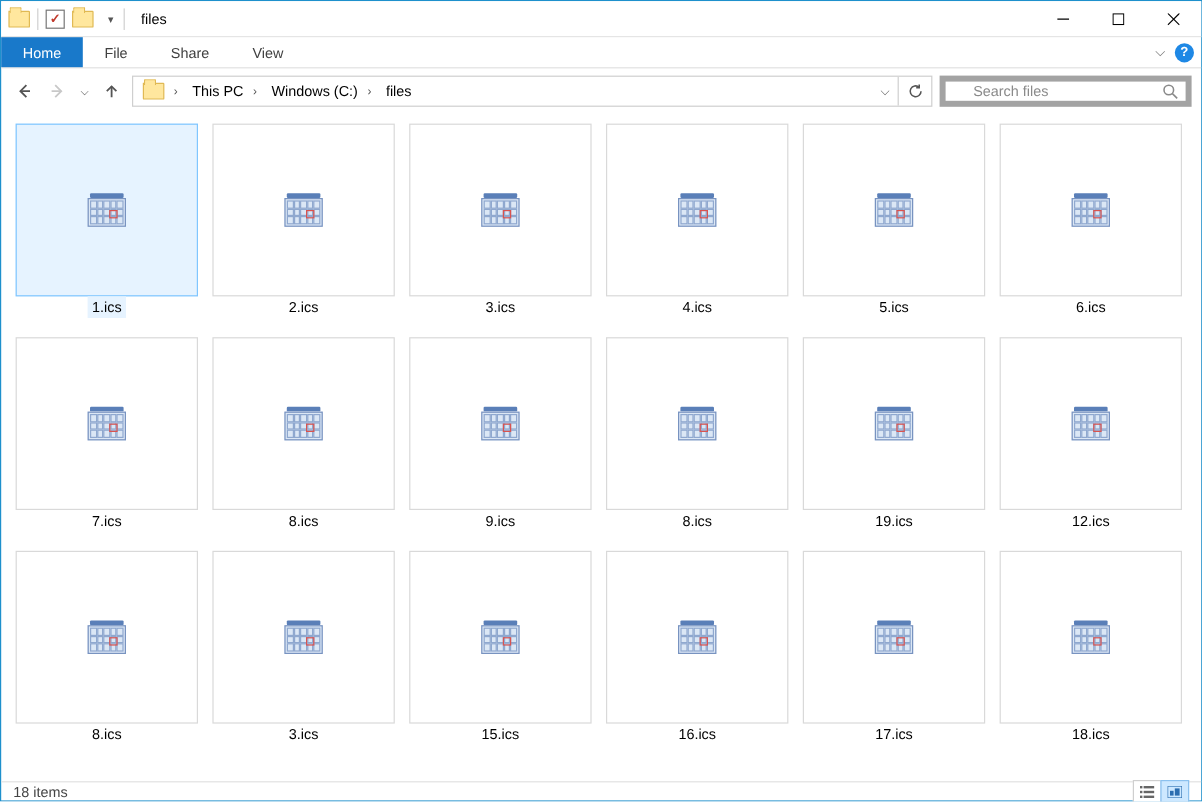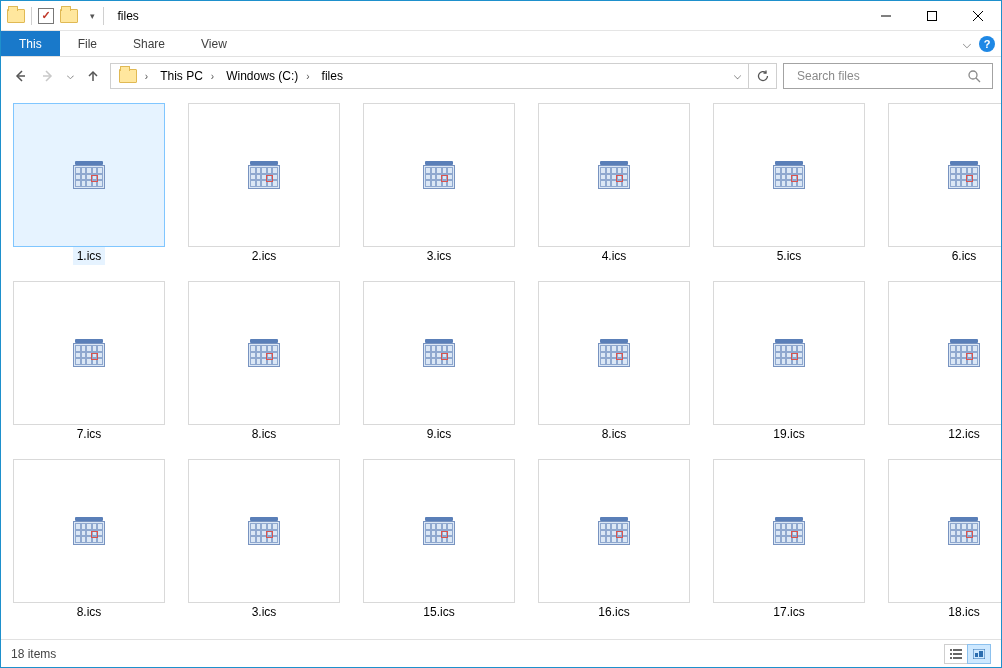--- a/index.html
+++ b/index.html
@@ -124,44 +124,44 @@
     font-size:10px; color:#555; border-left:1px solid transparent;
   }
   .addr-refresh {
     width:28px; height:24px;
     display:flex; align-items:center; justify-content:center;
     border-left:1px solid #cfcfcf;
   }
 
   .search-box {
     width:210px; height:26px;
-    border:1px solid #a3a3a3;
+    border:5px solid #a3a3a3;
     display:flex; align-items:center;
-    padding:0 11px;
+    padding:0 21px;
     color:#757575;
     position:relative;
   }
   .search-box input {
     border:none; outline:none; flex:1; font: inherit;
     color:#333; background:transparent;
   }
   .search-box input::placeholder { color:#8a8a8a; }
   .search-glass {
     color:#8a8a8a; font-size:13px;
   }
 
   
   .content {
     flex:1; overflow:auto;
     padding: 8px 12px 4px 12px;
   }
   .grid {
     display:grid;
     grid-template-columns: repeat(6, 152px);
-    gap: 16px 23px;
+    gap: 16px 12px;
   }
   .file-item {
     display:flex; flex-direction:column; align-items:center;
     text-align:center;
   }
   .thumb-box {
     width:152px; height:144px;
     border:1px solid #d9d9d9;
     display:flex; align-items:center; justify-content:center;
     background:#fff;
@@ -196,21 +196,21 @@
   .ics-cell { border:1px solid #8fa8cf; }
   .ics-mark {
     position:absolute;
     width:7px; height:7px;
     border:1px solid #d9534f;
     top:14px; left:18px;
   }
 
   
   .statusbar {
-    height:28px;
+    height:16px;
     border-top:1px solid #e1e1e1;
     display:flex; align-items:center;
     padding:0 10px;
     color:#444;
   }
   .statusbar-spacer { flex:1; }
   .view-btns { display:flex; gap:0; }
   .view-btn {
     width:24px; height:20px;
     border:1px solid #cfcfcf;
@@ -251,21 +251,21 @@
       <div class="tb-btn close">
         <svg width="10" height="10">
             <line x1="0" y1="0" x2="10" y2="10" stroke="#000" stroke-width="1"></line>
             <line x1="10" y1="0" x2="0" y2="10" stroke="#000" stroke-width="1"></line>
           </svg>
       </div>
     </div>
   </div>
 
   <div class="ribbon">
-    <div class="ribbon-file">This</div>
+    <div class="ribbon-file">Home</div>
     <div class="ribbon-tab">File</div>
     <div class="ribbon-tab">Share</div>
     <div class="ribbon-tab">View</div>
     <div class="ribbon-right">
       <span class="ribbon-chevron">⌵</span>
       <div class="help-circle">?</div>
     </div>
   </div>
 
   <div class="navbar">

